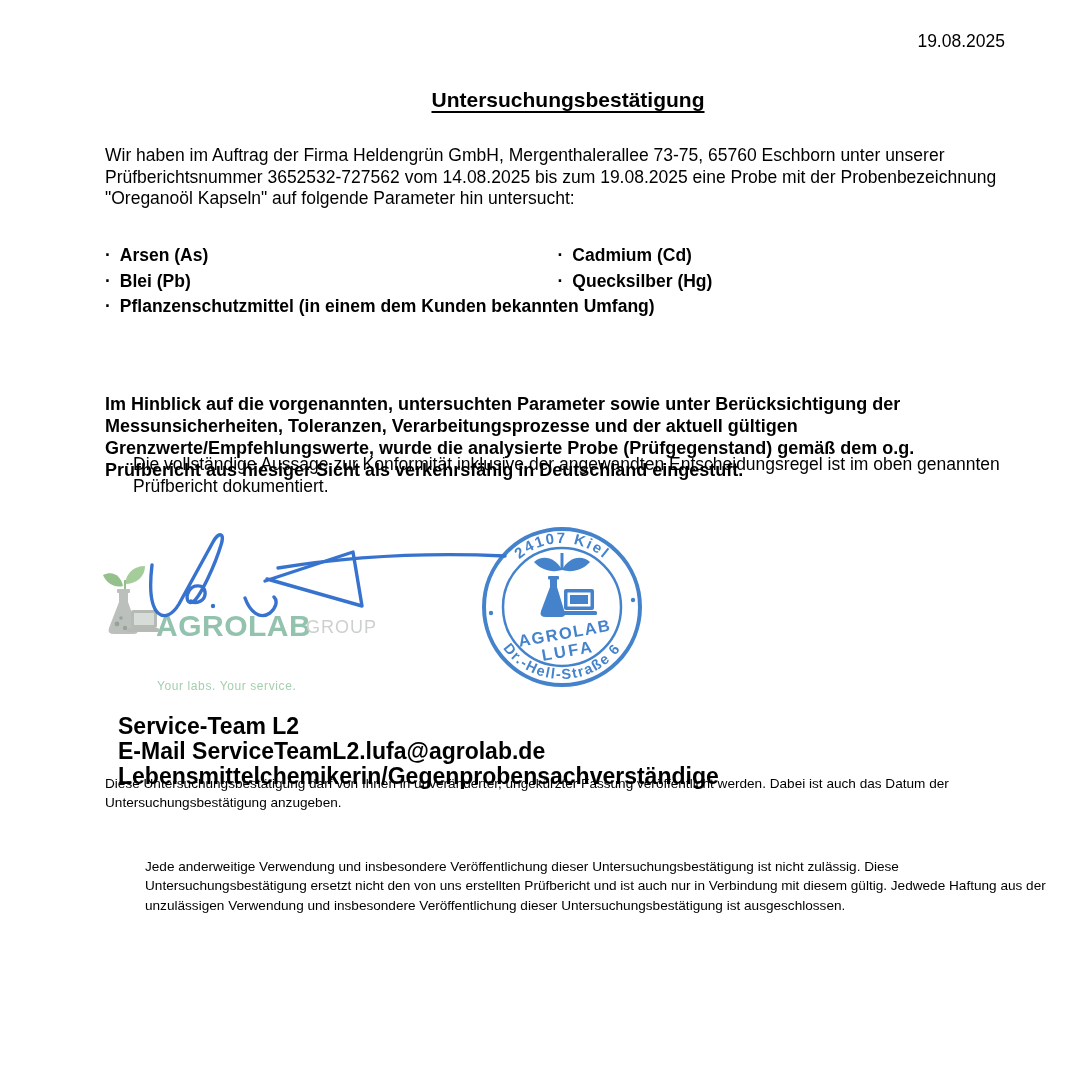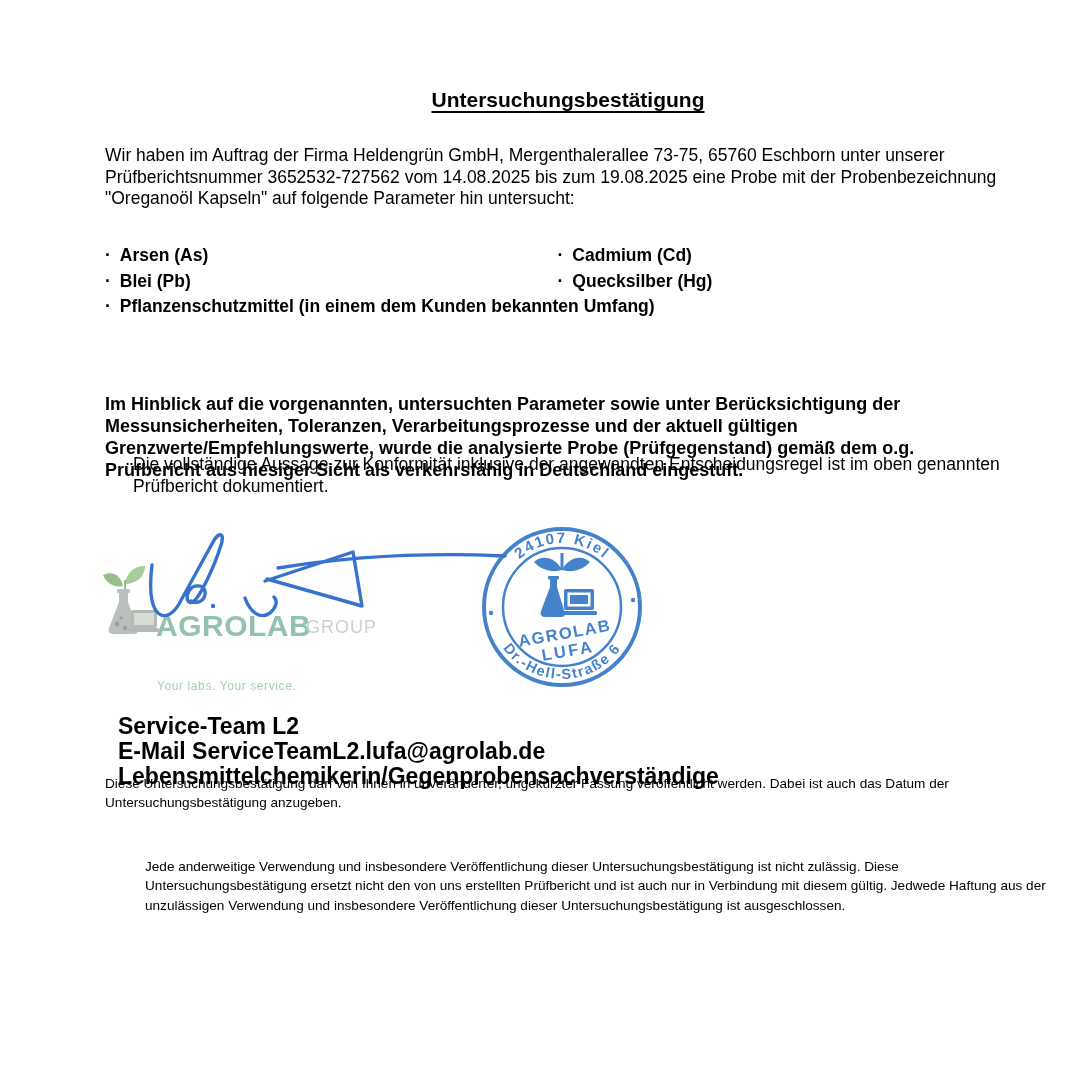--- a/index.html
+++ b/index.html
@@ -61,20 +61,21 @@
   .foot { position:absolute; left:105px; width:912px; font-size:13.6px; line-height:19.3px; }
   .foot1 { top:774px; }
   .foot2 { top:857px;margin-left:40px; }
   .foot3 { top:925px; }
 </style>
 </head>
 <body>
 
 <div class="page">
 
+  <div class="date">19.08.2025</div>
 
   <div class="title-wrap">
     <span>Untersuchungsbestätigung</span>
   </div>
 
   <div class="intro">Wir haben im Auftrag der Firma Heldengrün GmbH, Mergenthalerallee 73-75, 65760 Eschborn unter unserer Prüfberichtsnummer 3652532-727562 vom 14.08.2025 bis zum 19.08.2025 eine Probe mit der Probenbezeichnung "Oreganoöl Kapseln" auf folgende Parameter hin untersucht:</div>
 
   <div class="params">
     <div class="param-row">
       <div class="param-cell">

